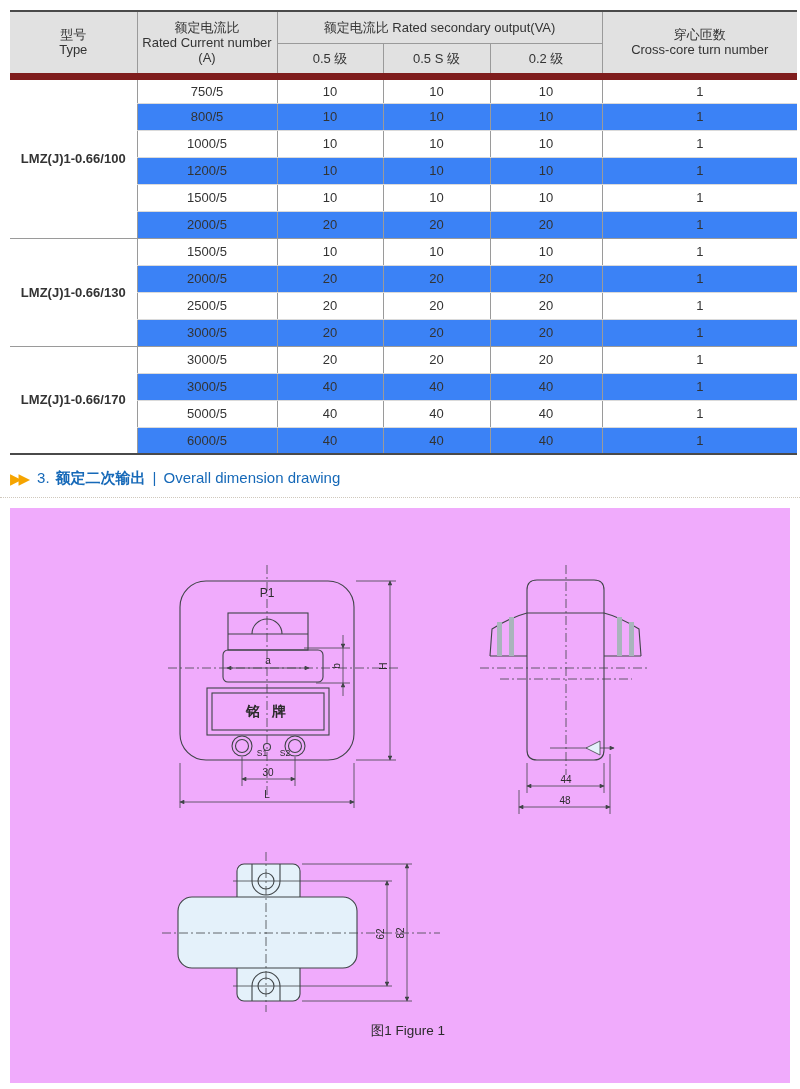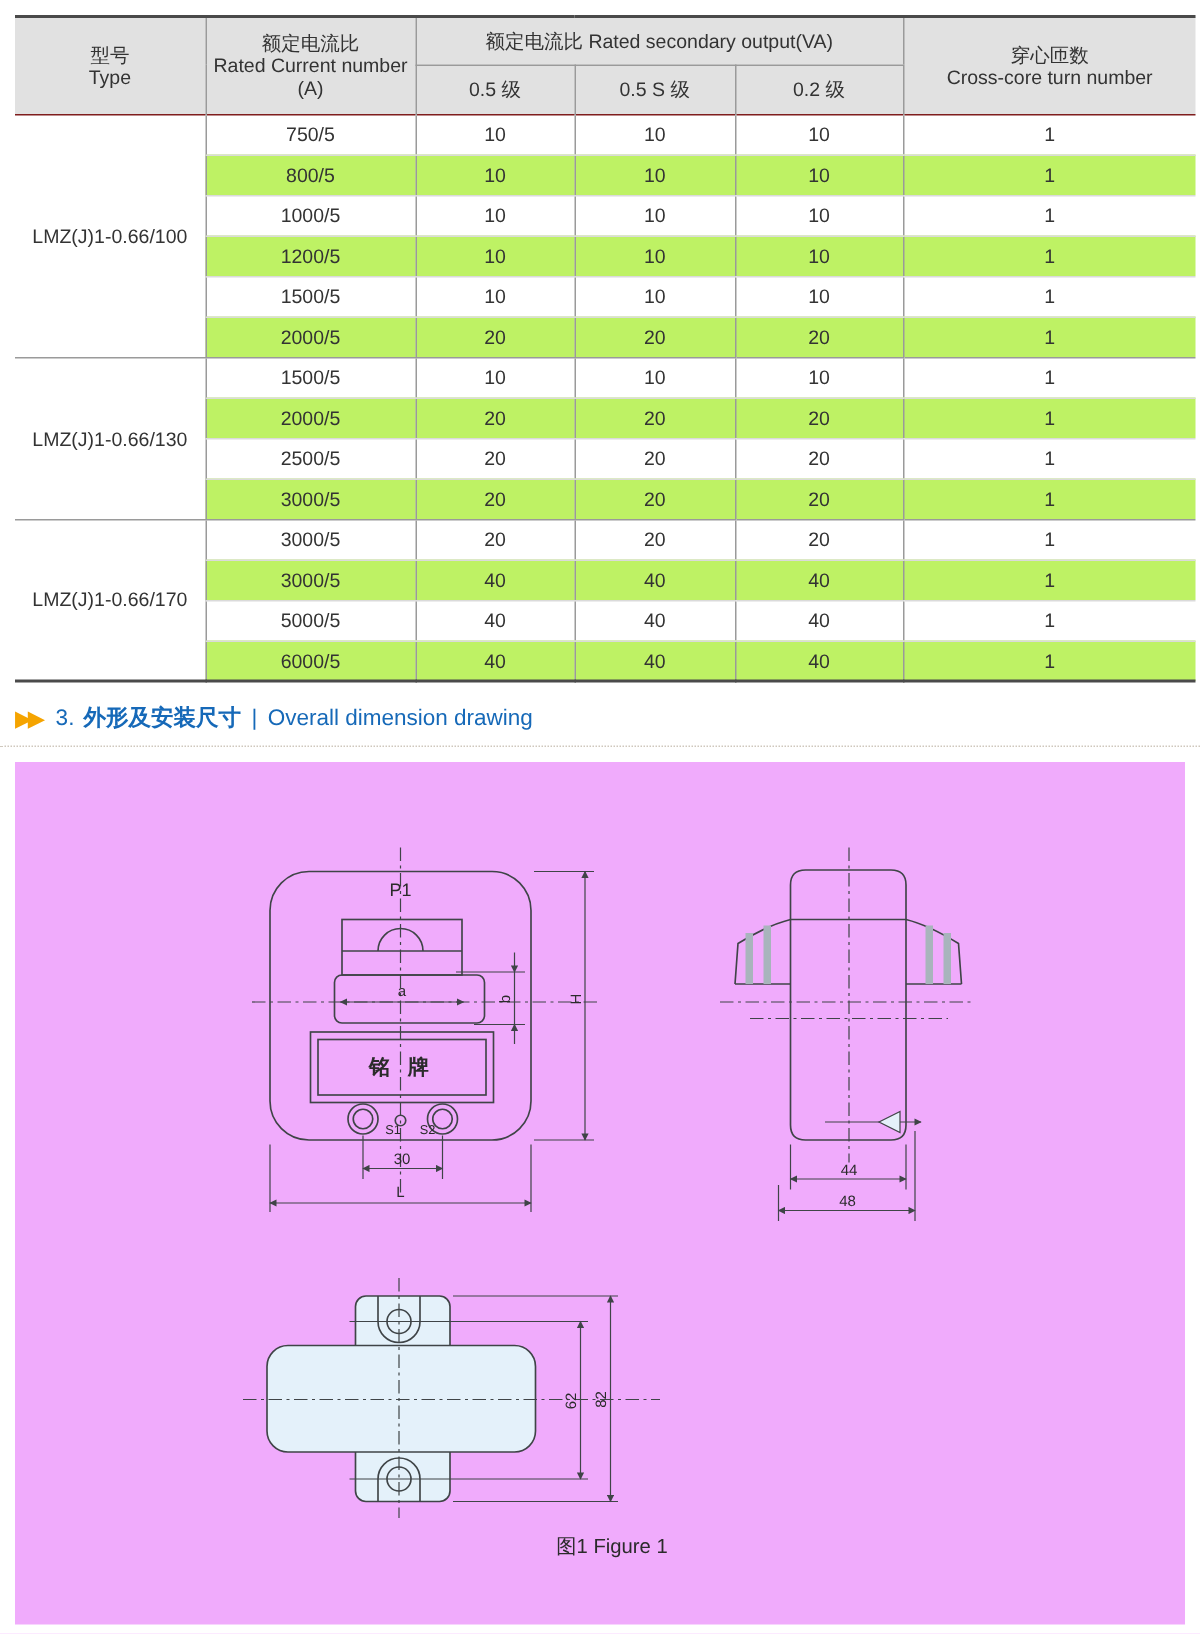--- a/index.html
+++ b/index.html
@@ -10,24 +10,24 @@
   table.spec { position:absolute; left:10px; top:10px; width:787px;
     border-collapse:collapse; table-layout:fixed;
     border-top:2px solid #4a4a4a; border-bottom:2px solid #4a4a4a;
     font-size:13px; color:#333; }
   table.spec th, table.spec td { font-weight:normal; text-align:center; vertical-align:middle; }
   table.spec thead th { background:#e1e1e1; line-height:15px; }
   table.spec thead tr.h1 th { height:32px; }
   table.spec thead tr.h2 th { height:33px;margin-top:29px; }
   th.bl, td.bl { border-left:1px solid #9a9a9a; }
   th.bb { border-bottom:1px solid #9a9a9a; }
-  table.spec thead { border-bottom:1px solid #7f1d1d; }
+  table.spec thead { border-bottom:7px solid #7f1d1d; }
   table.spec tbody td { height:27px; border-bottom:1px solid #dadada; }
-  table.spec tbody td.type-cell { background:#fff; border-bottom:1px solid #9a9a9a; }
-  table.spec tbody tr.alt td:not(.type-cell) { background:#bef264; }
+  table.spec tbody td.type-cell { background:#fff; border-bottom:1px solid #9a9a9a;font-weight:bold; }
+  table.spec tbody tr.alt td:not(.type-cell) { background:#3b82f6; }
   table.spec tbody tr.group-end td { border-bottom:1px solid #9a9a9a; }
   table.spec tbody tr:last-child td { border-bottom:none; }
 
   
   .section-heading { position:absolute; left:10px; top:469px; display:flex; align-items:center; font-size:15px; }
   .arrows { letter-spacing:-3px; color:#f5a400; font-size:15px; margin-right:10px; }
   .heading-text { color:#1669b8; }
   .heading-text .num { margin-right:6px; }
   .heading-text .zh { font-weight:bold; }
   .heading-text .sep { margin:0 7px; }
@@ -179,21 +179,21 @@
           <td class="bl">40</td>
           <td class="bl">40</td>
           <td class="bl">1</td>
         </tr>
       </tbody>
   </table>
 
   <div class="section-heading">
     <span class="arrows">▶▶</span>
     <span class="heading-text">
-      <span class="num">3.</span><span class="zh">外形及安装尺寸</span><span class="sep">|</span><span class="en">Overall dimension drawing</span>
+      <span class="num">3.</span><span class="zh">额定二次输出</span><span class="sep">|</span><span class="en">Overall dimension drawing</span>
     </span>
   </div>
 
   <div class="dotted-sep"></div>
 
   <div class="drawing-box">
     <svg width="780" height="575" viewBox="10 508 780 575">
       <defs>
         <marker id="arr" viewBox="0 0 10 10" refX="9" refY="5" markerWidth="9" markerHeight="6" orient="auto-start-reverse">
           <path d="M0,0 L10,5 L0,10 Z" fill="#3f4447"></path>

